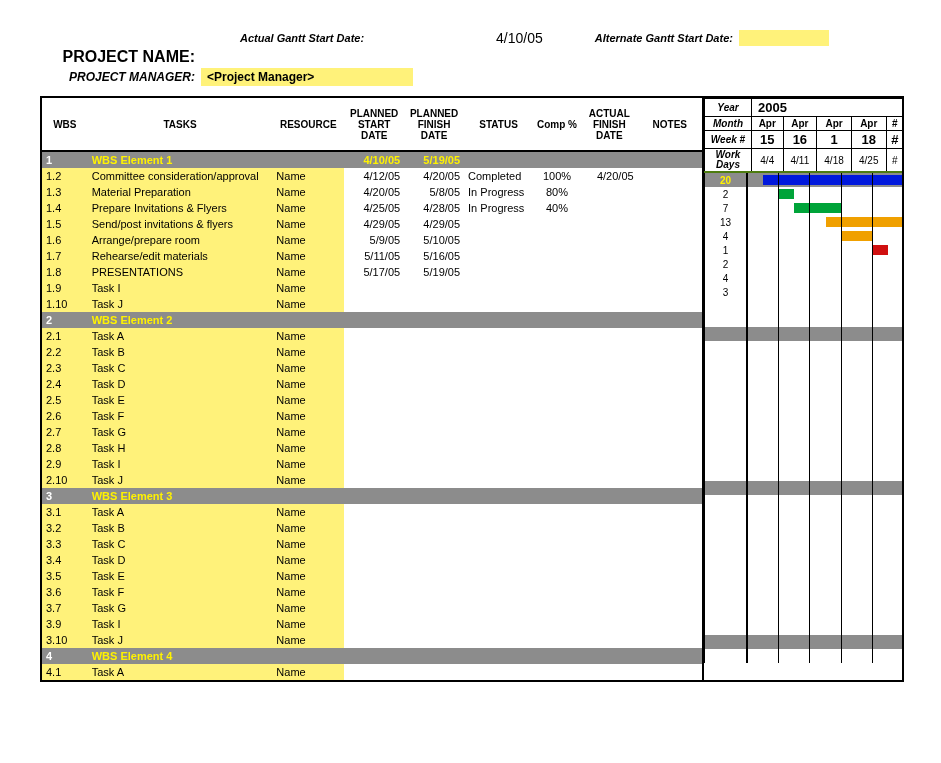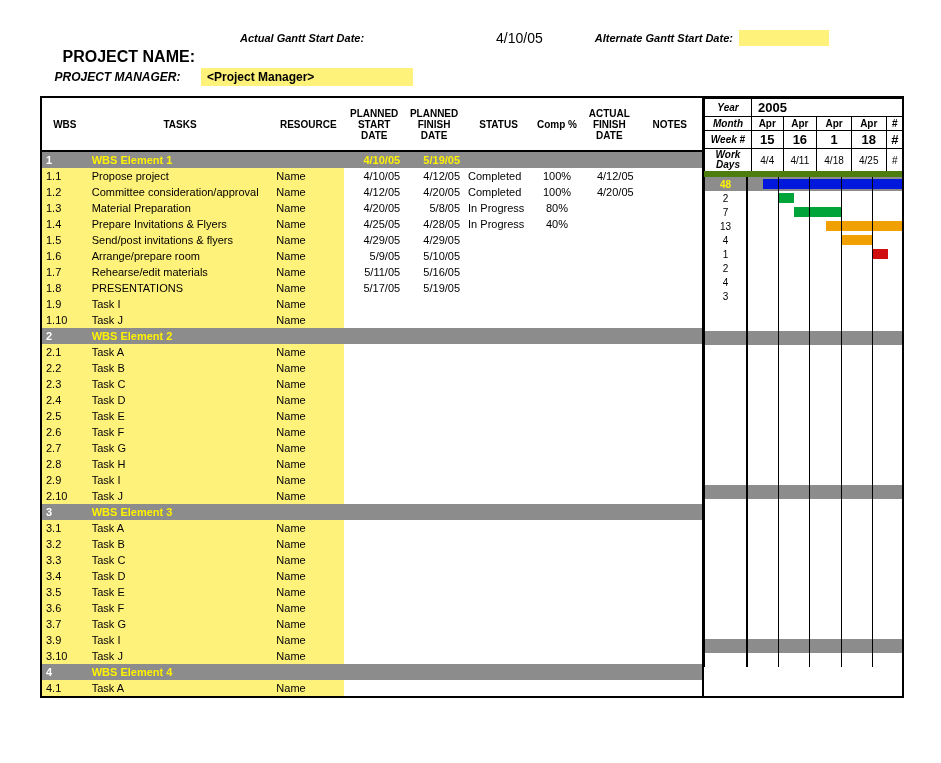--- a/index.html
+++ b/index.html
@@ -120,21 +120,21 @@
   <span style="width:120px;"></span>
   <span class="h-small">4/10/05</span>
   <span style="width:40px;"></span>
   <span class="h-label">Alternate Gantt Start Date:</span>
   <span class="alt-date-box"></span>
 </div>
 <div class="header-row">
   <span class="h-big" style="width:155px; text-align:right;">PROJECT NAME:</span>
 </div>
 <div class="header-row">
-  <span class="h-label" style="width:155px; text-align:center; font-size:12px;">PROJECT MANAGER:</span>
+  <span class="h-label" style="width:155px; text-align:right; font-size:12px;">PROJECT MANAGER:</span>
   <span class="h-val" style="font-size:12px;">&lt;Project Manager&gt;</span>
 </div>
 
 <div class="sheet">
 
   <div class="left-pane">
     <table>
       <tbody>
           <tr class="l-hdr">
         <td class="col-wbs">WBS</td>
@@ -166,31 +166,20 @@
             <td class="c-task">WBS Element 1</td>
             <td class="c-res"></td>
             <td class="c-num" style="width:55px">4/10/05</td>
             <td class="c-num" style="width:55px">5/19/05</td>
             <td style="width:65px"></td>
             <td class="c-center" style="width:50px"></td>
             <td class="c-num" style="width:55px"></td>
             <td style="width:75px"></td>
           </tr>
           <tr class="body-row hl">
-            <td class="c-wbs">1.1</td>
-            <td class="c-task">Propose project</td>
-            <td class="c-res">Name</td>
-            <td class="c-num" style="width:55px">4/10/05</td>
-            <td class="c-num" style="width:55px">4/12/05</td>
-            <td style="width:65px">Completed</td>
-            <td class="c-center" style="width:50px">100%</td>
-            <td class="c-num" style="width:55px">4/12/05</td>
-            <td style="width:75px"></td>
-          </tr>
-          <tr class="body-row hl">
             <td class="c-wbs">1.2</td>
             <td class="c-task">Committee consideration/approval</td>
             <td class="c-res">Name</td>
             <td class="c-num" style="width:55px">4/12/05</td>
             <td class="c-num" style="width:55px">4/20/05</td>
             <td style="width:65px">Completed</td>
             <td class="c-center" style="width:50px">100%</td>
             <td class="c-num" style="width:55px">4/20/05</td>
             <td style="width:75px"></td>
           </tr>
@@ -555,34 +544,34 @@
         <td>#</td>
       </tr>
       <tr>
         <td class="lbl">Week #</td>
         <td class="big">15</td>
         <td class="big">16</td>
         <td class="big">1</td>
         <td class="big">18</td>
         <td class="big">#</td>
       </tr>
-      <tr style="border-bottom:6px solid #4d7c0f;">
+      <tr style="border-bottom:2px solid #4d7c0f;">
         <td class="lbl" style="line-height:1;">Work Days</td>
         <td class="tiny">4/4</td>
         <td class="tiny">4/11</td>
         <td class="tiny">4/18</td>
         <td class="tiny">4/25</td>
         <td class="tiny">#</td>
       </tr>
     </tbody>
       </table>
     <table class="rb">
         <tbody id="right-body">
           <tr class="group">
-            <td class="wd">48</td>
+            <td class="wd">20</td>
             <td class="gantt-cell">
               <div class="bar blue half-r"></div>
             </td>
             <td class="gantt-cell">
               <div class="bar blue "></div>
             </td>
             <td class="gantt-cell">
               <div class="bar blue "></div>
             </td>
             <td class="gantt-cell">

